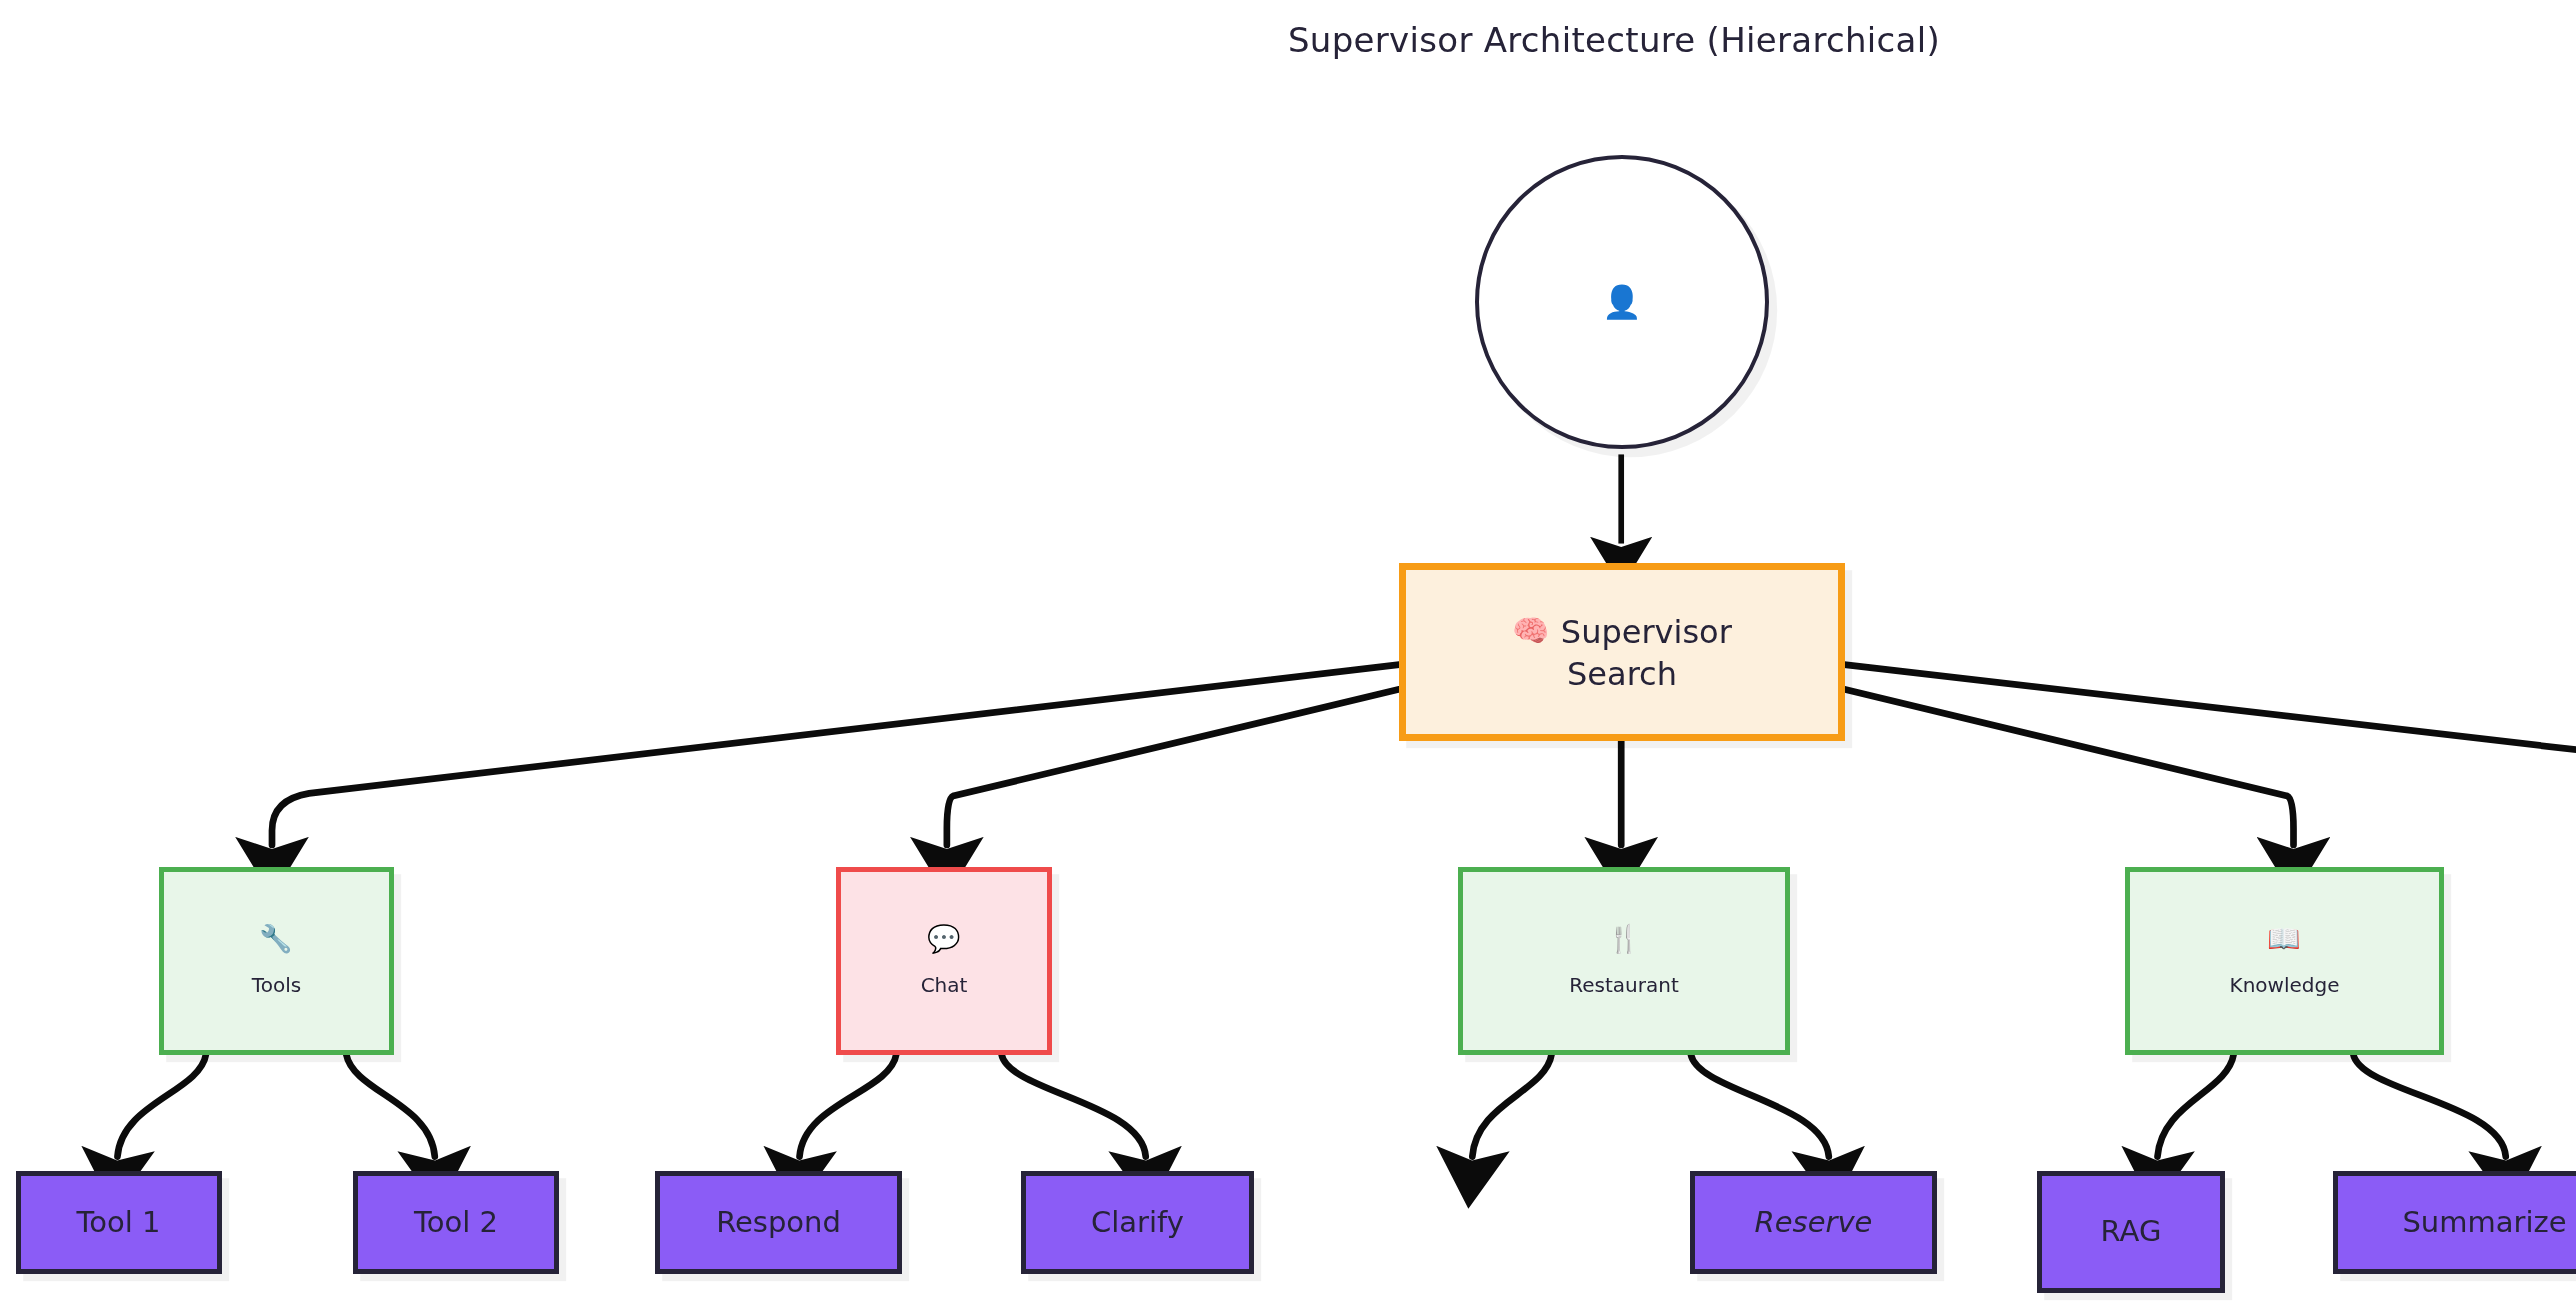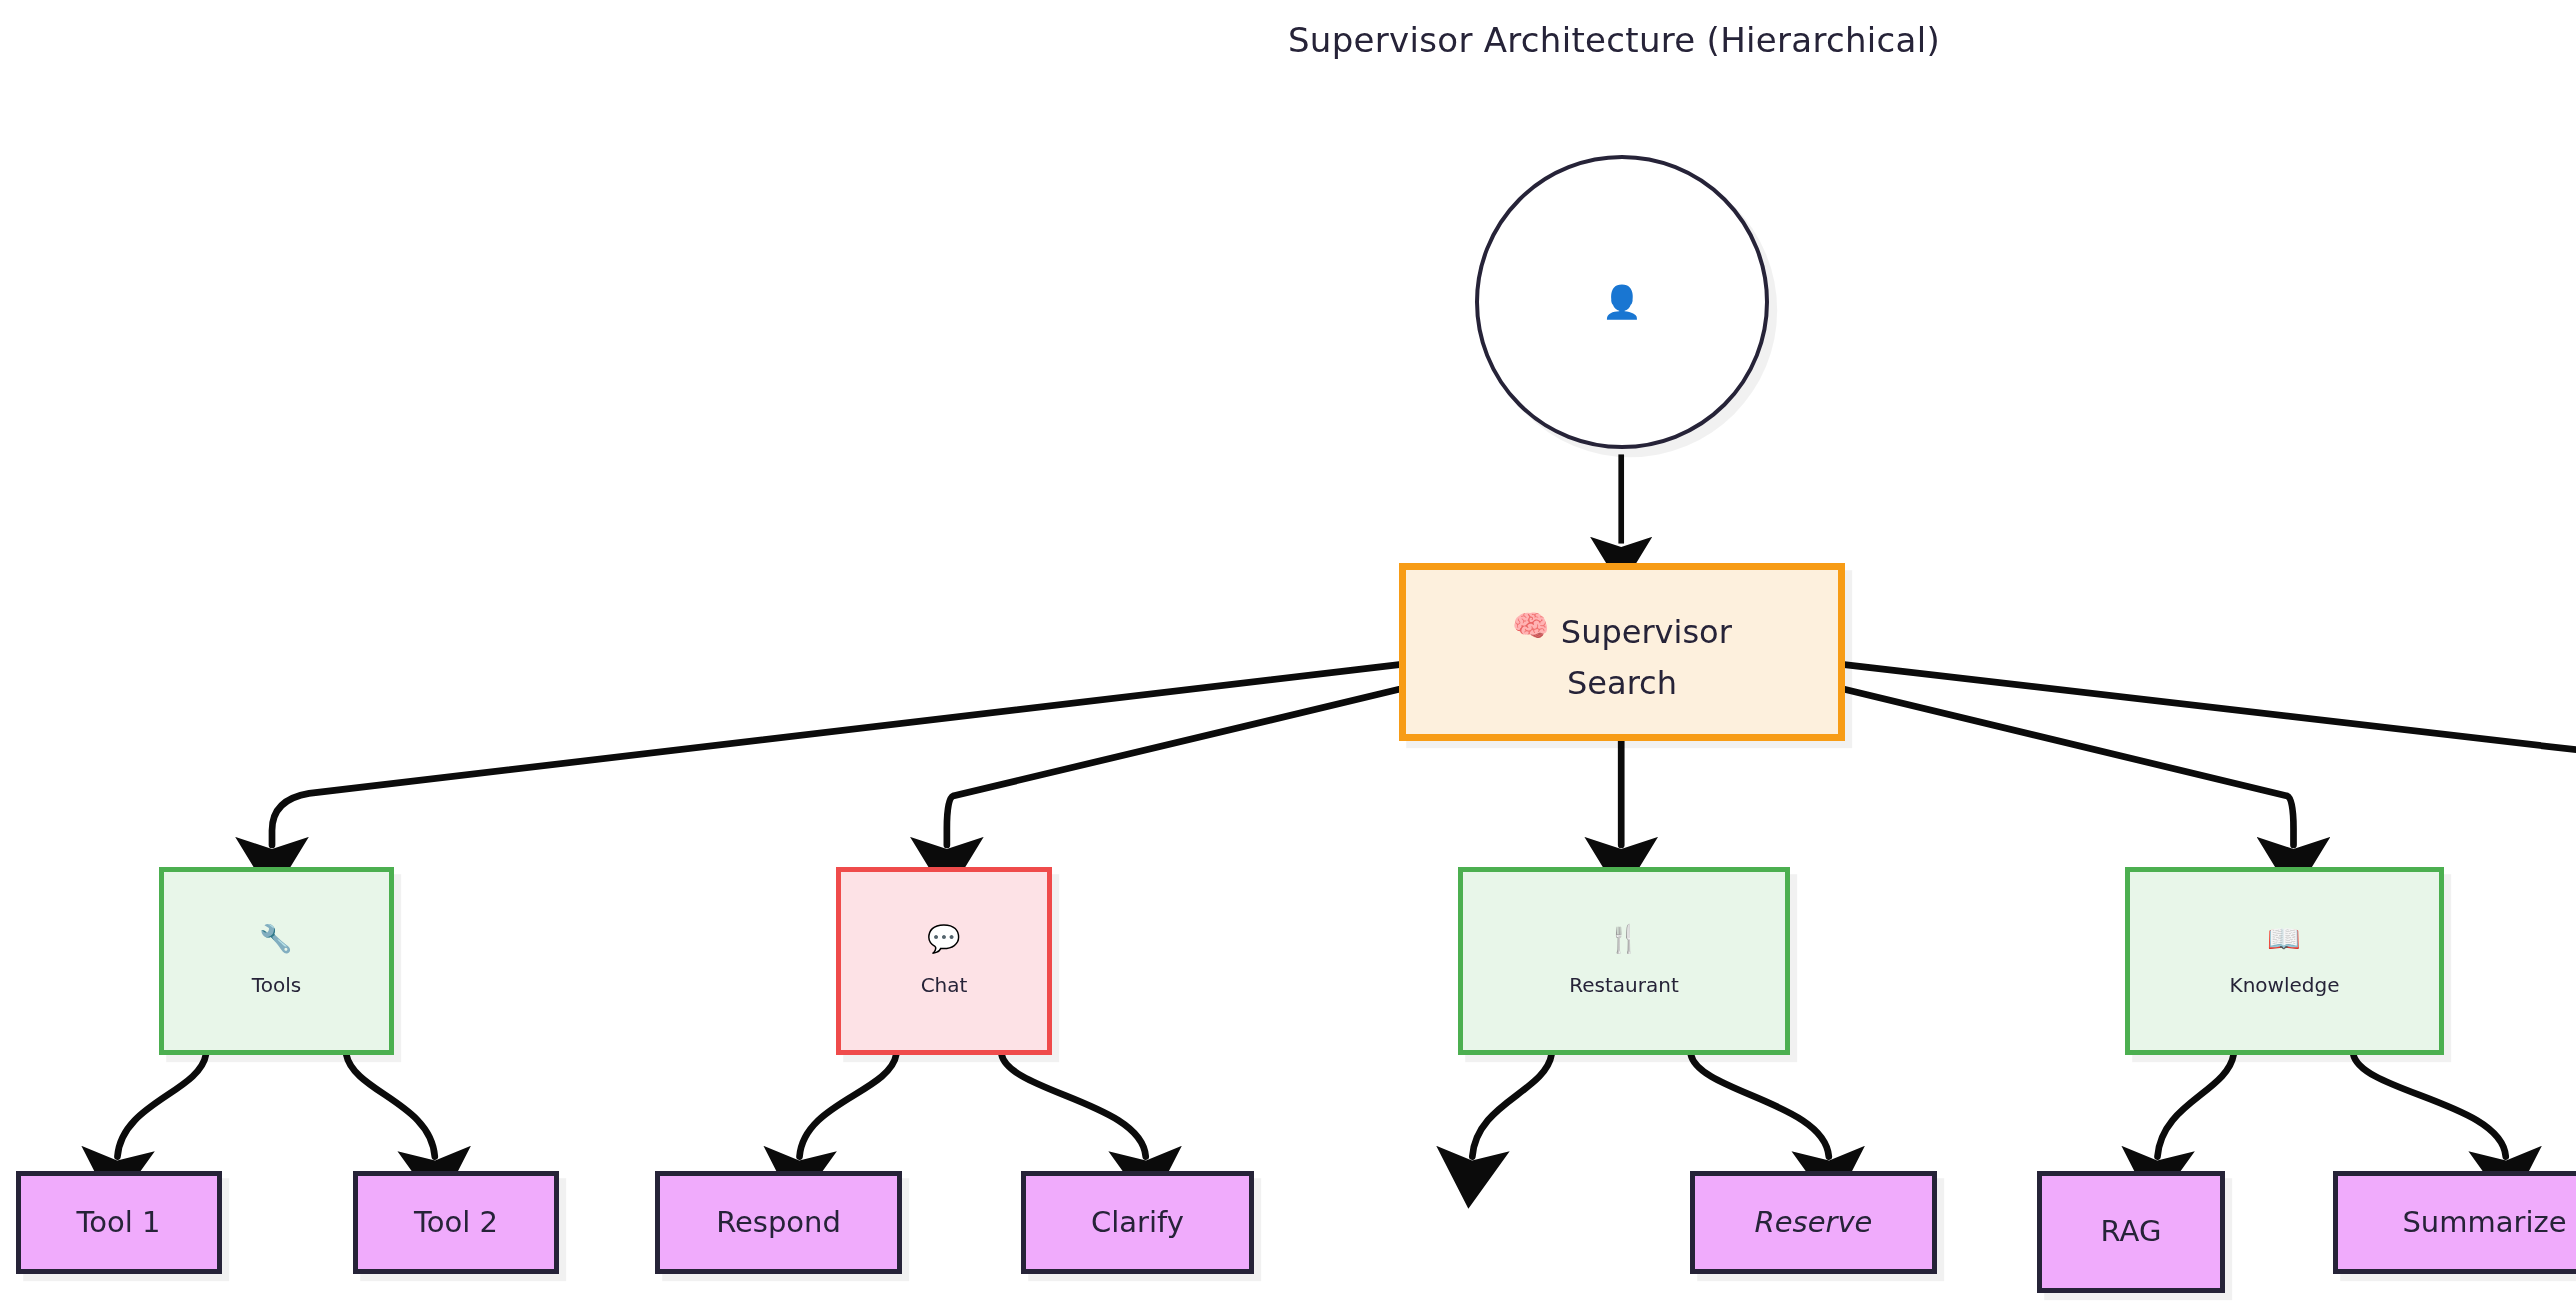--- a/index.html
+++ b/index.html
@@ -73,21 +73,21 @@
     color: #5b80a5;
   }
 
   
   .node-supervisor {
     border: 7.7px solid #f79c16;
     background: #fdf0dd;
   }
   .node-supervisor .node-label {
     font-size: 32px;
-    margin-top: 12px;
+    margin-top: 3px;
   }
   .node-supervisor .sup-row {
     display: flex;
     align-items: center;
     justify-content: center;
     gap: 11.3px;
   }
   .node-supervisor .node-emoji { font-size: 30px; }
 
   
@@ -96,21 +96,21 @@
     border-style: solid;
   }
   .node-agent.green { border-color: #4caf50; background: #e8f6e9; }
   .node-agent.red   { border-color: #ef4b4b; background: #fde2e6; }
   .node-agent .node-emoji { font-size: 27px; margin-bottom: 20.6px; }
   .node-agent .node-label { font-size: 20px; }
 
   
   .node-leaf {
     border: 5.2px solid #262338;
-    background: #f0abfc;
+    background: #8b5cf6;
   }
   .node-leaf .node-label { font-size: 29px; }
 </style>
 </head>
 <body>
 
 <div id="stage">
 
   <div class="diagram-title">Supervisor Architecture (Hierarchical)</div>
 

